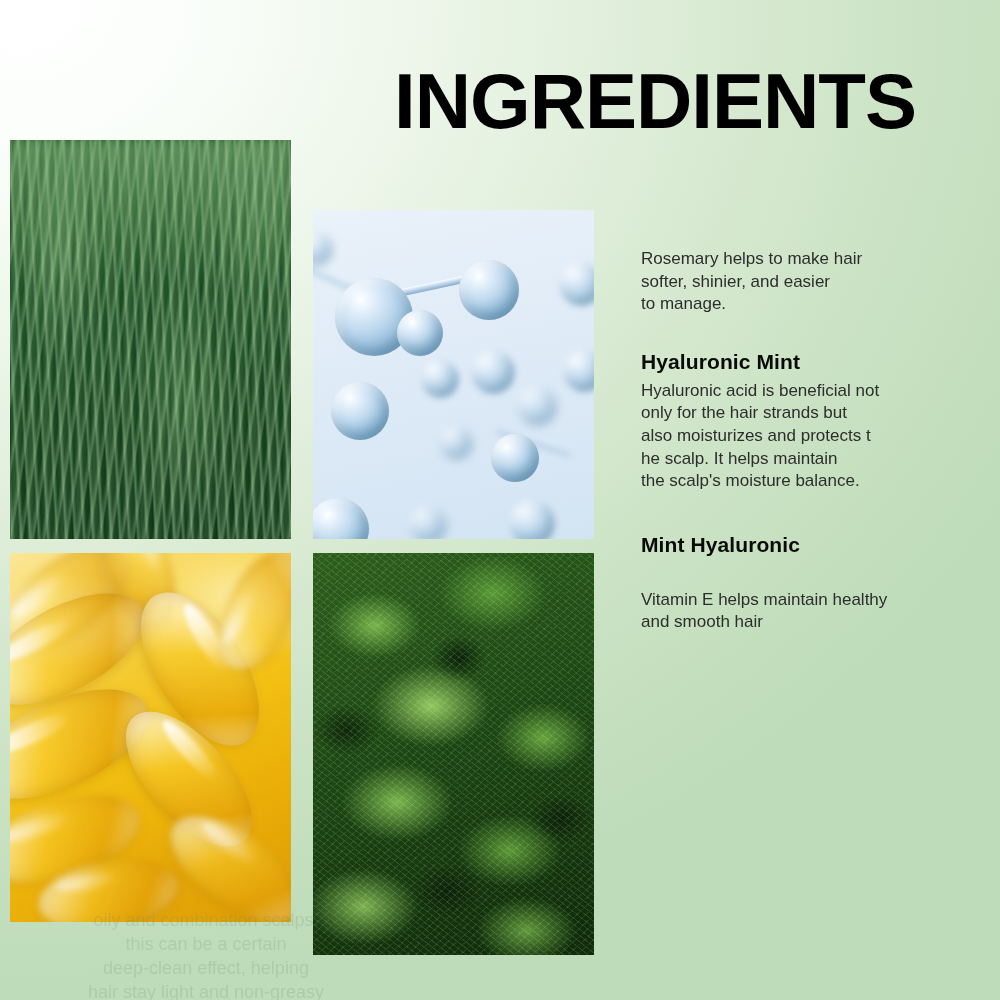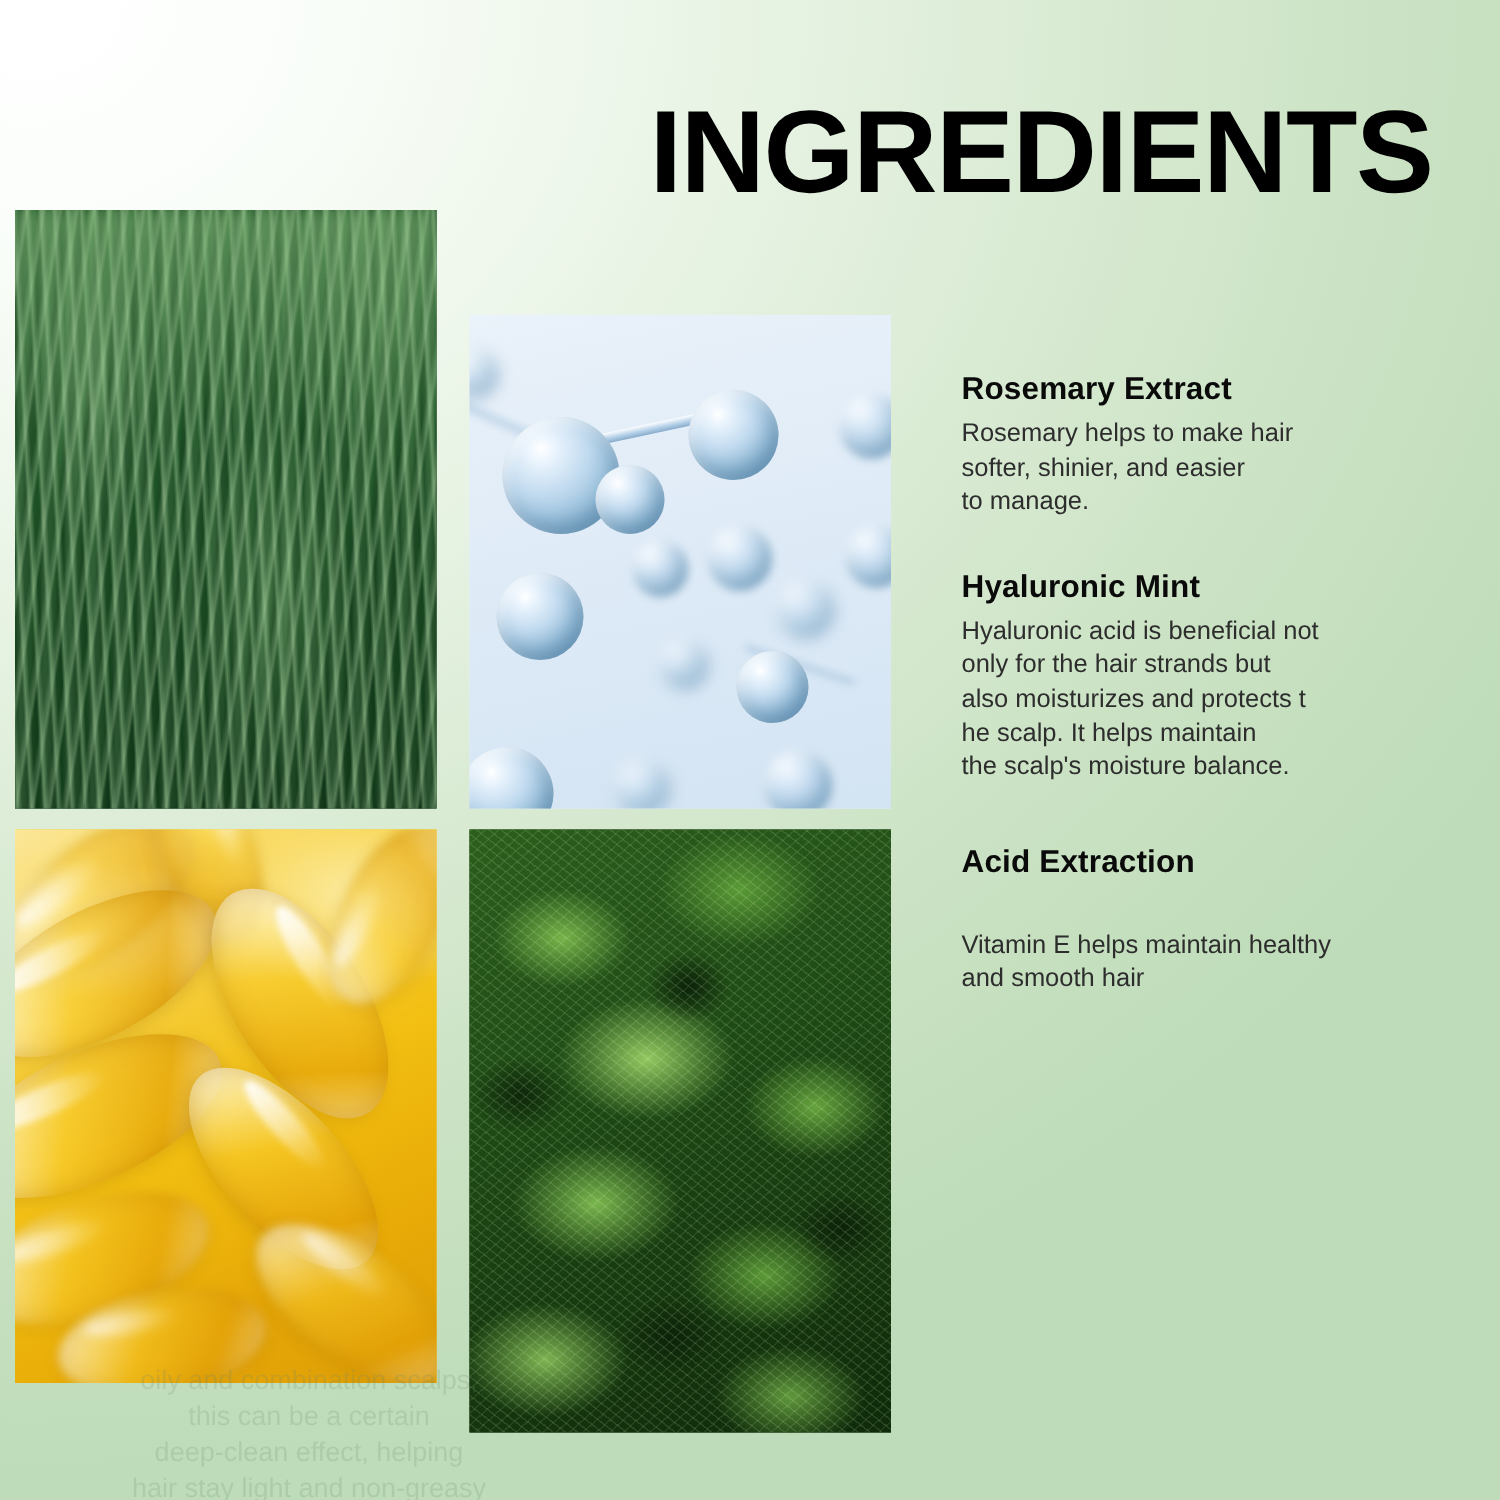--- a/index.html
+++ b/index.html
@@ -35,21 +35,21 @@
     position: absolute;
     left: 355px;
     top: 62px;
     width: 600px;
     margin: 0;
     font-size: 78px;
     line-height: 1.0;
     font-weight: 700;
     letter-spacing: -1px;
     color: #000000;
-    text-align: right;
+    text-align: center;
     white-space: nowrap;
   }
 
   
   .photo {
     position: absolute;
     overflow: hidden;
     background-color: #cfe0cc;
   }
 
@@ -304,37 +304,36 @@
   </div>
 
   <div class="photo photo-mint">
     <div class="mint-dark"></div>
     <div class="mint-veins"></div>
   </div>
 
   <div class="ingredient-list">
 
     <div class="ingredient ing-rosemary">
-      <p class="ingredient-name">Rosemary Extract</p>
       <p class="ingredient-desc">Rosemary helps to make hair
 softer, shinier, and easier
 to manage.</p>
     </div>
 
     <div class="ingredient ing-hyaluronic">
       <p class="ingredient-name">Hyaluronic Mint</p>
       <p class="ingredient-desc">Hyaluronic acid is beneficial not
 only for the hair strands but
 also moisturizes and protects t
 he scalp. It helps maintain
 the scalp's moisture balance.</p>
     </div>
 
     <div class="ingredient ing-mint">
-      <p class="ingredient-name">Acid Extraction</p>
+      <p class="ingredient-name">Mint Hyaluronic</p>
     </div>
 
     <div class="ingredient">
       <p class="ingredient-desc">Vitamin E helps maintain healthy
 and smooth hair</p>
     </div>
 
   </div>
 
   <p class="ghost-note">oily and combination scalps,

